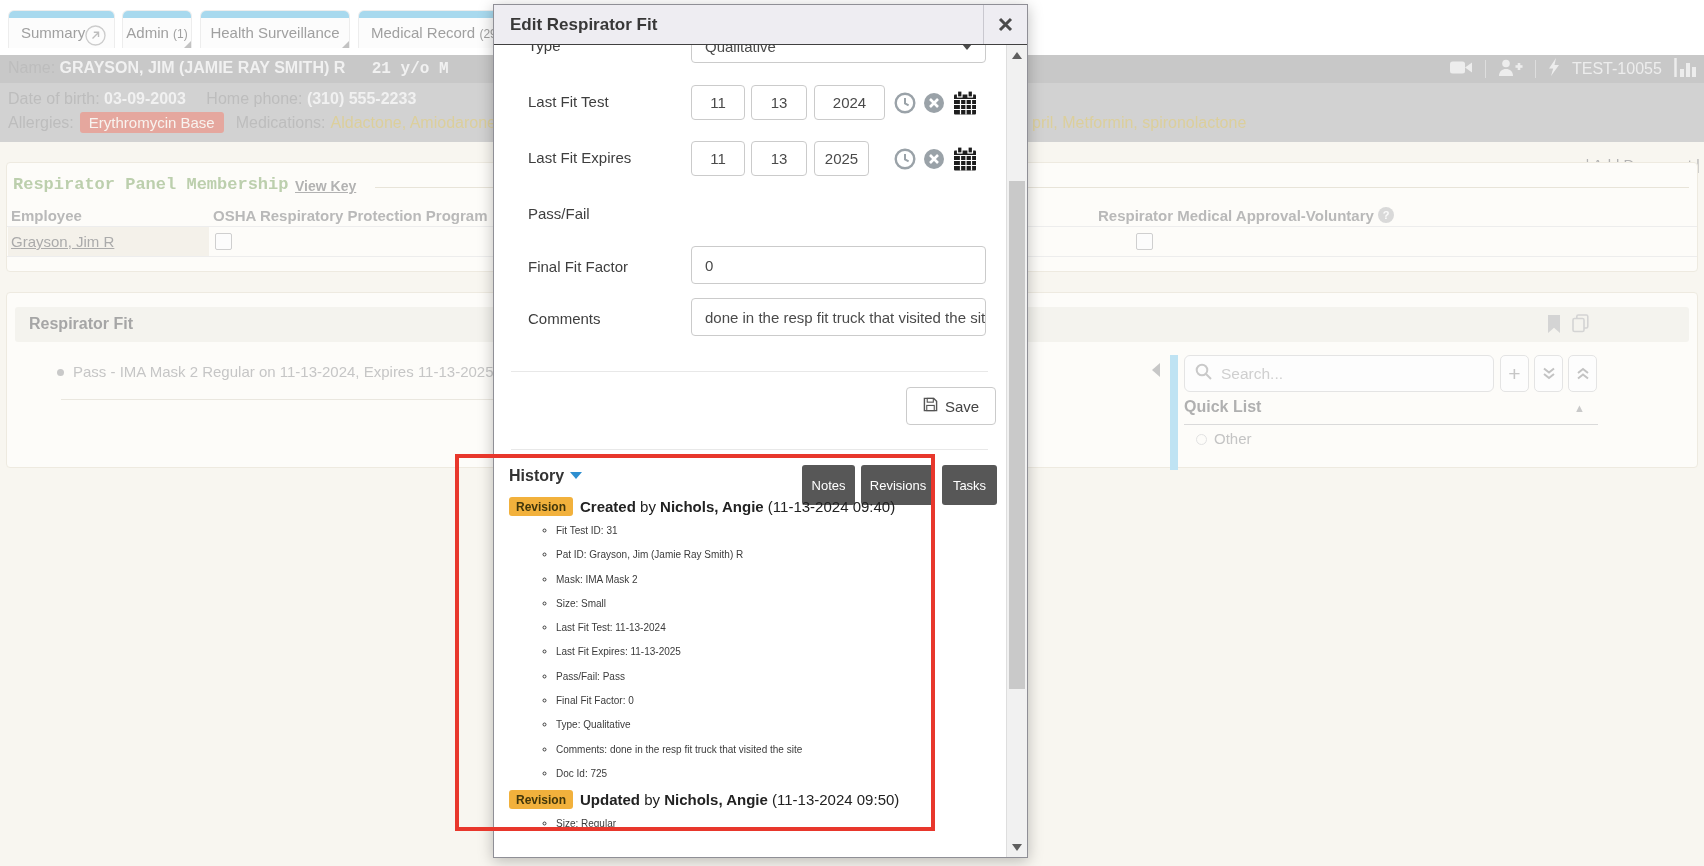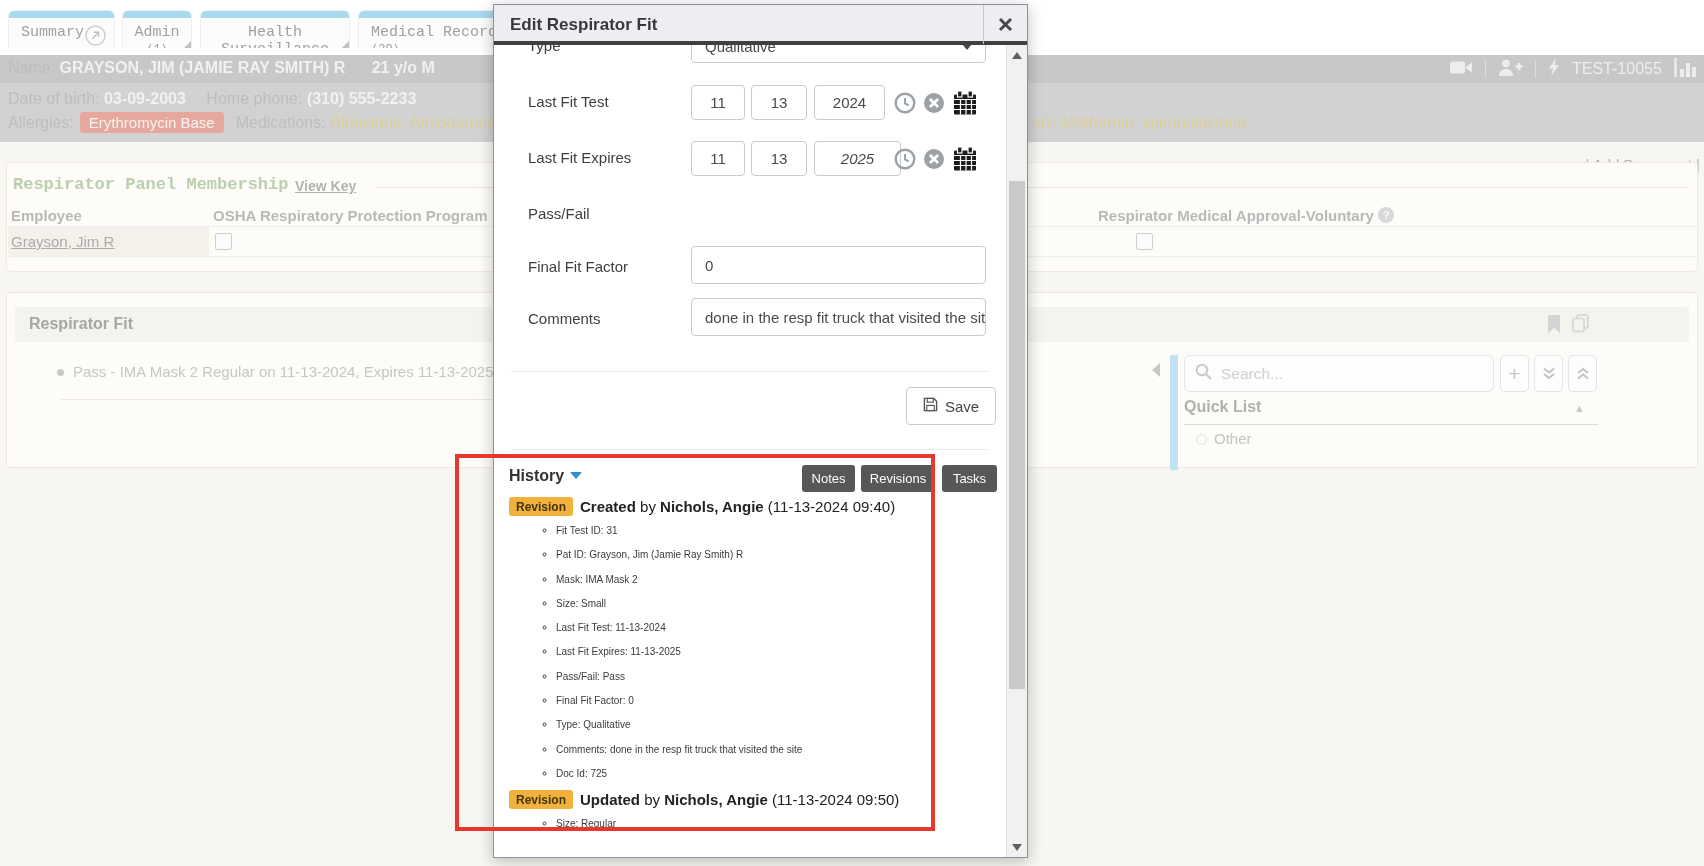--- a/index.html
+++ b/index.html
@@ -2,21 +2,21 @@
 <html><head>
 <meta charset="utf-8">
 <style>
   html,body{margin:0;padding:0;background:#fff;}
   #screen{position:relative;width:1704px;height:866px;overflow:hidden;
           font-family:"Liberation Sans",sans-serif;background:#fff;}
   .abs{position:absolute;}
   
   .tabbar{left:0;top:0;width:1704px;height:55px;background:#fff;}
   .tab{position:absolute;top:10px;height:38px;background:#fcfcfc;border:1px solid #ededed;
-       border-bottom:none;border-radius:6px 6px 0 0;box-sizing:border-box;overflow:hidden;font-family:Liberation Mono, monospace;}
+       border-bottom:none;border-radius:6px 6px 0 0;box-sizing:border-box;overflow:hidden;}
   .tabstrip{position:absolute;left:0;top:0;right:0;height:7px;background:#a8d9ee;}
   .tablabel{position:absolute;left:0;right:0;top:13px;text-align:center;font-size:15px;color:#a0a0a0;}
   .tabfold{position:absolute;right:0;bottom:0;width:0;height:0;
            border-left:7px solid transparent;border-bottom:7px solid #c2c2c2;}
   .bar1{left:0;top:55px;width:1704px;height:28px;background:#c8c8c8;}
   .bar2{left:0;top:83px;width:1704px;height:59px;background:#d2d2d2;}
   .blab{color:#bdbdbd;font-size:16px;}
   .bval{color:#f1f1f1;font-size:16px;font-weight:bold;}
   .meds{color:#dccf9b;font-size:16px;}
   .allergybadge{background:#e5a79e;color:#f8f3ef;font-size:15px;border-radius:3px;
@@ -35,21 +35,21 @@
   .qbtn{position:absolute;width:29px;height:37px;background:#fdfdfd;border:1.5px solid #e4e4e4;
         border-radius:5px;box-sizing:border-box;display:flex;align-items:center;justify-content:center;}
   .searchbox{position:absolute;left:1184px;top:355px;width:310px;height:37px;background:#fdfdfd;
              border:1.5px solid #e4e4e4;border-radius:6px;box-sizing:border-box;display:flex;align-items:center;padding:0 10px;gap:7px;}
   .searchbox input{border:none;outline:none;background:transparent;font-size:15.5px;flex:1;
                    font-family:"Liberation Sans",sans-serif;color:#9a9a9a;}
   .searchbox input::placeholder{color:#cfcfcf;}
   
   .modal{left:493px;top:4px;width:535px;height:854px;background:#fff;border:1px solid #8f8f96;
          box-sizing:border-box;box-shadow:0 3px 14px rgba(0,0,0,.25);z-index:20;}
-  .mhead{position:absolute;left:0;top:0;right:0;height:40px;background:#eeedf2;border-bottom:4px solid #404040;box-sizing:border-box;}
+  .mhead{position:absolute;left:0;top:0;right:0;height:40px;background:#eeedf2;border-bottom:1px solid #404040;box-sizing:border-box;}
   .mtitle{position:absolute;left:16px;top:0;line-height:39px;font-size:17px;font-weight:bold;color:#383838;}
   .mclose{position:absolute;right:0;top:0;width:43px;height:39px;border-left:1px solid #c9c8cf;
           display:flex;align-items:center;justify-content:center;cursor:pointer;}
   .mbody{position:absolute;left:0;top:40px;right:21px;bottom:0;overflow:hidden;background:#fff;}
   .mlabel{position:absolute;left:34px;font-size:15px;color:#3e3e3e;height:18px;}
   .wfield{position:absolute;left:197px;width:295px;height:38px;border:1px solid #cbcbcb;border-radius:4px;
           box-sizing:border-box;display:flex;align-items:center;padding:0 13px;font-size:15px;color:#4a4a4a;background:#fff;}
   .dbox{position:absolute;height:35px;border:1px solid #cbcbcb;border-radius:4px;box-sizing:border-box;
         text-align:center;font-size:15px;color:#4a4a4a;background:#fff;font-family:"Liberation Sans",sans-serif;padding:0;}
   .ficon{position:absolute;width:22px;height:22px;}
@@ -58,21 +58,21 @@
   .spinner{position:absolute;right:12px;top:50%;margin-top:-9px;display:flex;flex-direction:column;gap:3px;}
   .spinner .up{width:0;height:0;border-left:5px solid transparent;border-right:5px solid transparent;border-bottom:6px solid #333;}
   .spinner .dn{width:0;height:0;border-left:5px solid transparent;border-right:5px solid transparent;border-top:6px solid #333;}
   .mhr{position:absolute;left:17px;width:477px;height:1px;background:#e8e8e8;}
   .savebtn{position:absolute;left:412px;width:90px;height:38px;border:1px solid #cbcbcb;border-radius:4px;
            background:#fff;box-sizing:border-box;display:flex;align-items:center;justify-content:center;gap:7px;
            font-size:15px;color:#444;cursor:pointer;}
   .histtitle{position:absolute;left:15px;font-size:16px;font-weight:bold;color:#333;}
   .bluecaret{display:inline-block;width:0;height:0;border-left:6px solid transparent;border-right:6px solid transparent;
              border-top:7px solid #2e8fd0;margin-left:6px;vertical-align:2px;}
-  .darkbtn{position:absolute;height:27px;background:#575757;color:#fff;font-size:13px;border:none;border-radius:3px;
+  .darkbtn{position:absolute;height:40px;background:#575757;color:#fff;font-size:13px;border:none;border-radius:3px;
            display:flex;align-items:center;justify-content:center;cursor:pointer;font-family:"Liberation Sans",sans-serif;}
   .revline{position:absolute;left:15px;font-size:15px;color:#222;white-space:nowrap;}
   .revbadge{background:#f2b13c;color:#42370b;font-size:12px;font-weight:bold;border-radius:3px;
             padding:2.5px 7px;margin-right:7px;display:inline-block;vertical-align:1px;}
   .revul{position:absolute;left:0;margin:0;padding-left:62px;list-style:circle;color:#6e6e6e;}
   .revul li{font-size:10px;line-height:24.3px;color:#3b3b3b;white-space:nowrap;}
   
   .msb{position:absolute;top:40px;right:0;bottom:0;width:21px;background:#f1f1f1;border-left:1px solid #dedede;box-sizing:border-box;}
   .msb .arr{position:absolute;left:0;width:100%;height:20px;display:flex;align-items:center;justify-content:center;}
   .tri-up{width:0;height:0;border-left:5px solid transparent;border-right:5px solid transparent;border-bottom:7px solid #5f5f5f;}
@@ -111,21 +111,21 @@
     <div class="tab" style="left:358px;width:150px;">
       <div class="tabstrip"></div>
       <div class="tablabel" style="text-align:left;left:12px;"><span>Medical Record</span> <span style="font-size:12px;">(29)</span></div>
     </div>
   </div>
 
   <div class="abs bar1">
     <div class="abs" style="left:8px;top:4px;white-space:nowrap;">
       <span class="blab">Name:</span>
       <span class="bval">GRAYSON, JIM (JAMIE RAY SMITH) R</span>
-      <span class="bval" style="margin-left:22px;">21 y/o M</span>
+      <span class="bval" style="margin-left:22px;font-family:Liberation Mono, monospace;">21 y/o M</span>
     </div>
     <div class="abs" style="left:1450px;top:0;height:28px;display:flex;align-items:center;gap:12px;">
       <span><svg width="23" height="15">
             <rect y="1.5" width="15" height="12" rx="2.5" fill="#ededed"></rect>
             <path d="M15 7.5l7-5v10z" fill="#ededed"></path>
           </svg></span>
       <span class="sep"></span>
       <span><svg width="25" height="17">
             <circle cx="8" cy="4.5" r="3.8" fill="#ededed"></circle>
             <path d="M1 17c0-4.4 3.2-7 7-7s7 2.6 7 7z" fill="#ededed"></path>
@@ -264,21 +264,21 @@
       <span class="ficon" style="left:458px;top:45px;"><svg width="26" height="26" viewBox="0 0 26 26">
             <rect x="2" y="4.5" width="22" height="20" fill="#1d1d1d" rx="1"></rect>
             <rect x="5.5" y="1" width="4.5" height="6" fill="#1d1d1d" stroke="#fff" stroke-width="1.2"></rect>
             <rect x="16" y="1" width="4.5" height="6" fill="#1d1d1d" stroke="#fff" stroke-width="1.2"></rect>
             <path d="M2 9.5h22M2 14.5h22M2 19.5h22M8.5 9.5v15M14 9.5v15M19.5 9.5v15" stroke="#fff" stroke-width="1.2"></path>
           </svg></span>
 
       <div class="mlabel" style="top:104px;">Last Fit Expires</div>
       <input class="dbox" style="left: 197px; top: 96px; width: 54px;" value="11">
       <input class="dbox" style="left: 257px; top: 96px; width: 56px;" value="13">
-      <input class="dbox" style="left: 320px; top: 96px; width: 87px; font-style: italic;" value="2025">
+      <input class="dbox" style="left: 320px; top: 96px; width: 55px;" value="2025">
       <span class="ficon" style="left:400px;top:103px;"><svg width="22" height="22">
             <circle cx="11" cy="11" r="9.3" fill="none" stroke="#9aa2a8" stroke-width="2.4"></circle>
             <path d="M11 6v5.5l3.6 1.8" stroke="#9aa2a8" stroke-width="2" fill="none"></path>
           </svg></span>
       <span class="ficon" style="left:429px;top:103px;"><svg width="22" height="22">
             <circle cx="11" cy="11" r="10" fill="#9aa2a8"></circle>
             <path d="M7 7l8 8M15 7l-8 8" stroke="#fff" stroke-width="2.6"></path>
           </svg></span>
       <span class="ficon" style="left:458px;top:101px;"><svg width="26" height="26" viewBox="0 0 26 26">
             <rect x="2" y="4.5" width="22" height="20" fill="#1d1d1d" rx="1"></rect>

